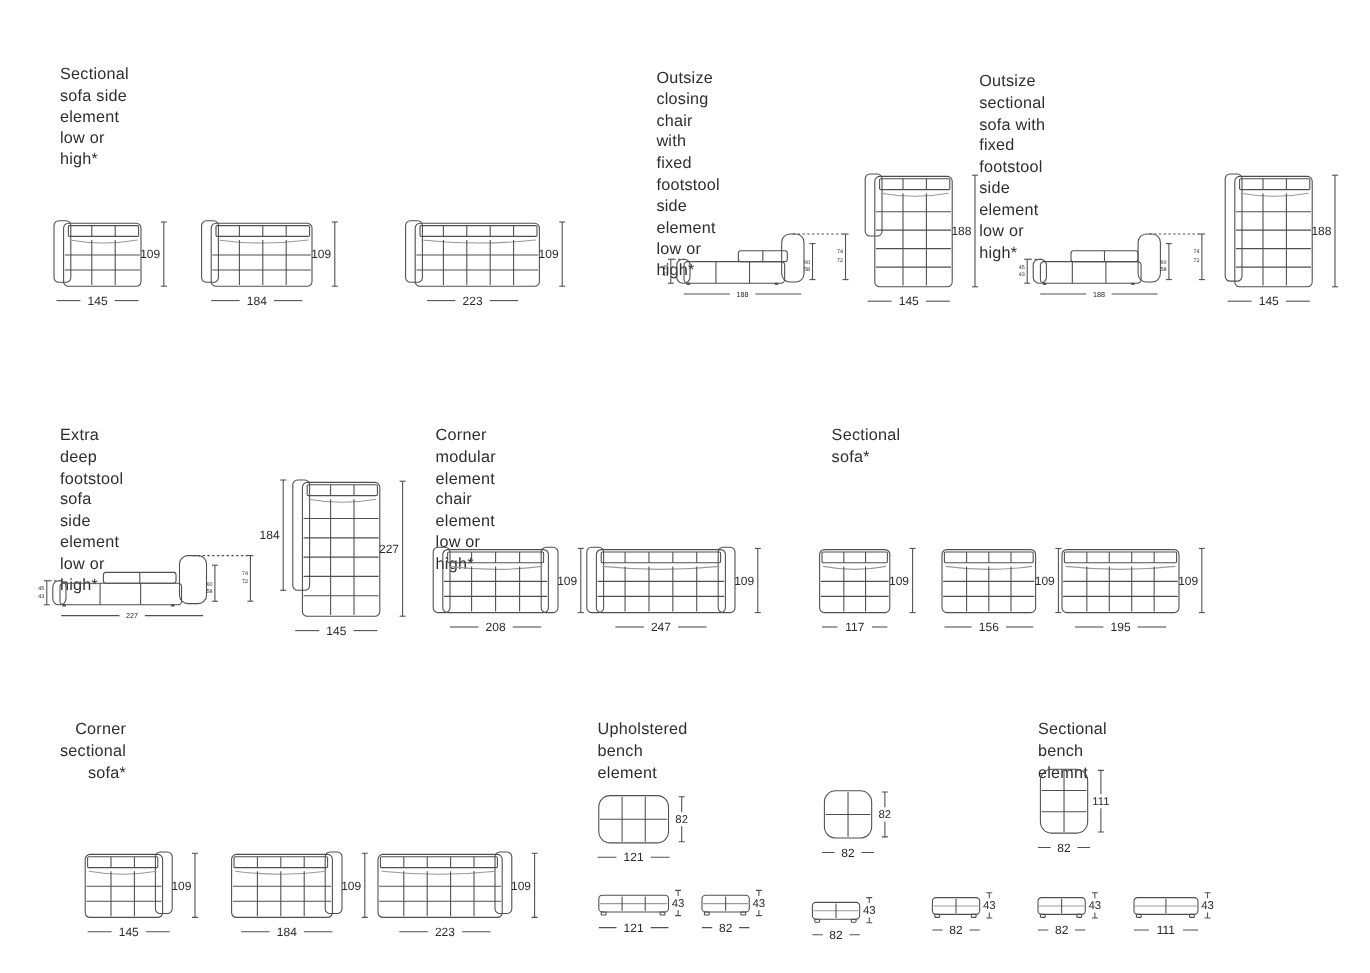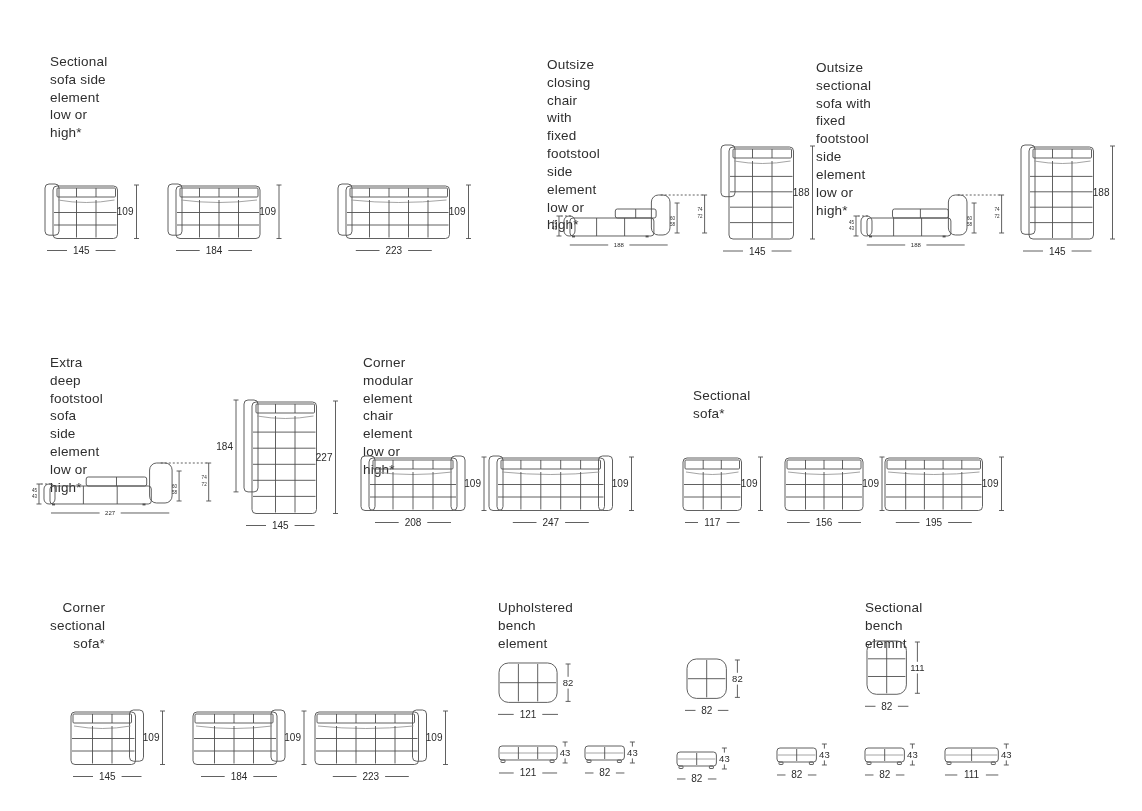--- a/index.html
+++ b/index.html
@@ -321,21 +321,21 @@
           <line x1="141" y1="54.5" x2="146" y2="54.5" stroke="#4f4f4f" stroke-width="0.9"></line>
           <line x1="143.5" y1="1" x2="143.5" y2="54.5" stroke="#4f4f4f" stroke-width="0.9"></line>
           <text x="140.5" y="31.3" font-size="10" text-anchor="end">109</text>
           <line x1="24.8" y1="66.5" x2="48.5" y2="66.5" stroke="#4f4f4f" stroke-width="0.9"></line>
           <line x1="77.1" y1="66.5" x2="100.8" y2="66.5" stroke="#4f4f4f" stroke-width="0.9"></line>
           <text x="62.8" y="70" font-size="10" text-anchor="middle">247</text>
         </svg>
       </div>
     </section>
   <section class="sec" id="sec-5">
-    <h2 class="title" style="left: 693px; top: 354px; margin-top: 33px;">Sectional sofa*</h2>
+    <h2 class="title" style="left: 693px; top: 354px;">Sectional sofa*</h2>
   <div class="item" style="left: 682px; top: 456px;">
         <svg width="93.5" height="74.5" viewBox="0 0 93.5 74.5">
           <rect x="1" y="2" width="58.5" height="52.5" rx="4" fill="none" stroke="#4f4f4f" stroke-width="0.9"></rect>
           <rect x="3" y="4" width="54.5" height="9" rx="1" fill="none" stroke="#4f4f4f" stroke-width="0.9"></rect>
           <line x1="21.2" y1="4" x2="21.2" y2="13" stroke="#4f4f4f" stroke-width="0.9"></line>
           <line x1="39.3" y1="4" x2="39.3" y2="13" stroke="#4f4f4f" stroke-width="0.9"></line>
           <path d="M 4 16 Q 30.3 21 56.5 16" fill="none" stroke="#9a9a9a" stroke-width="0.9"></path>
           <line x1="21.2" y1="16" x2="21.2" y2="53.5" stroke="#4f4f4f" stroke-width="0.9"></line>
           <line x1="39.3" y1="16" x2="39.3" y2="53.5" stroke="#4f4f4f" stroke-width="0.9"></line>
           <line x1="2" y1="28.5" x2="58.5" y2="28.5" stroke="#4f4f4f" stroke-width="0.9"></line>

